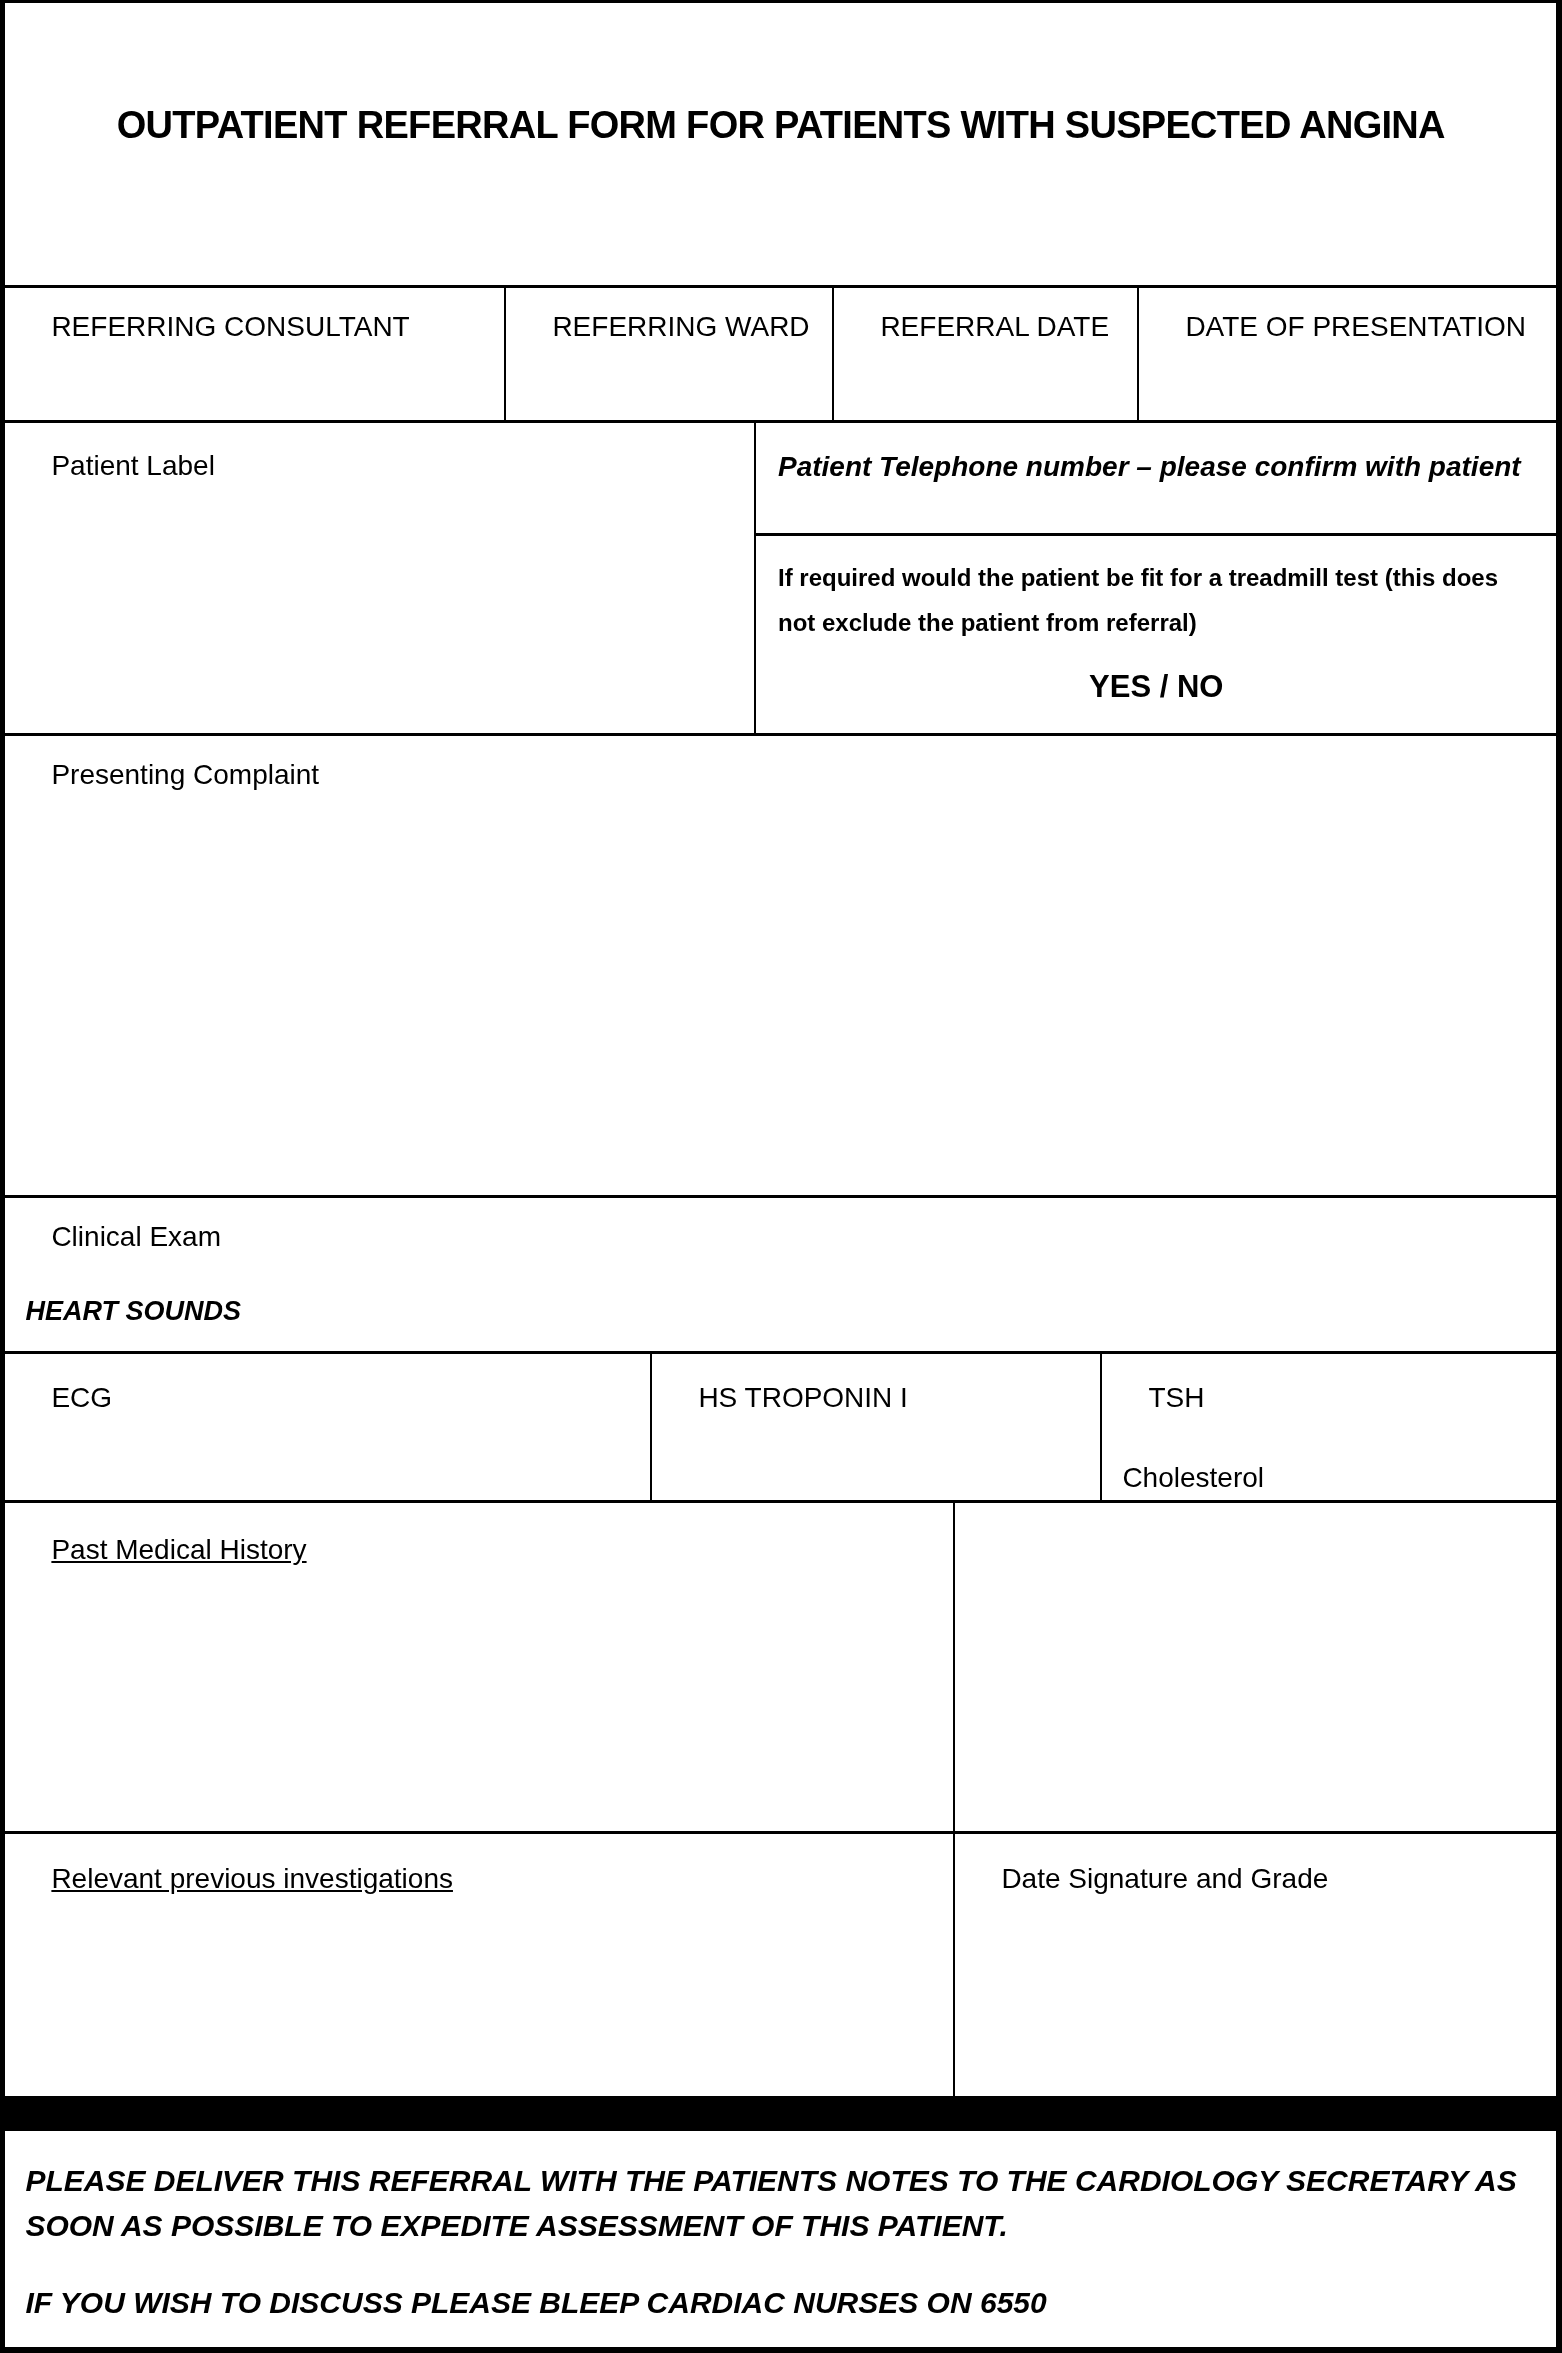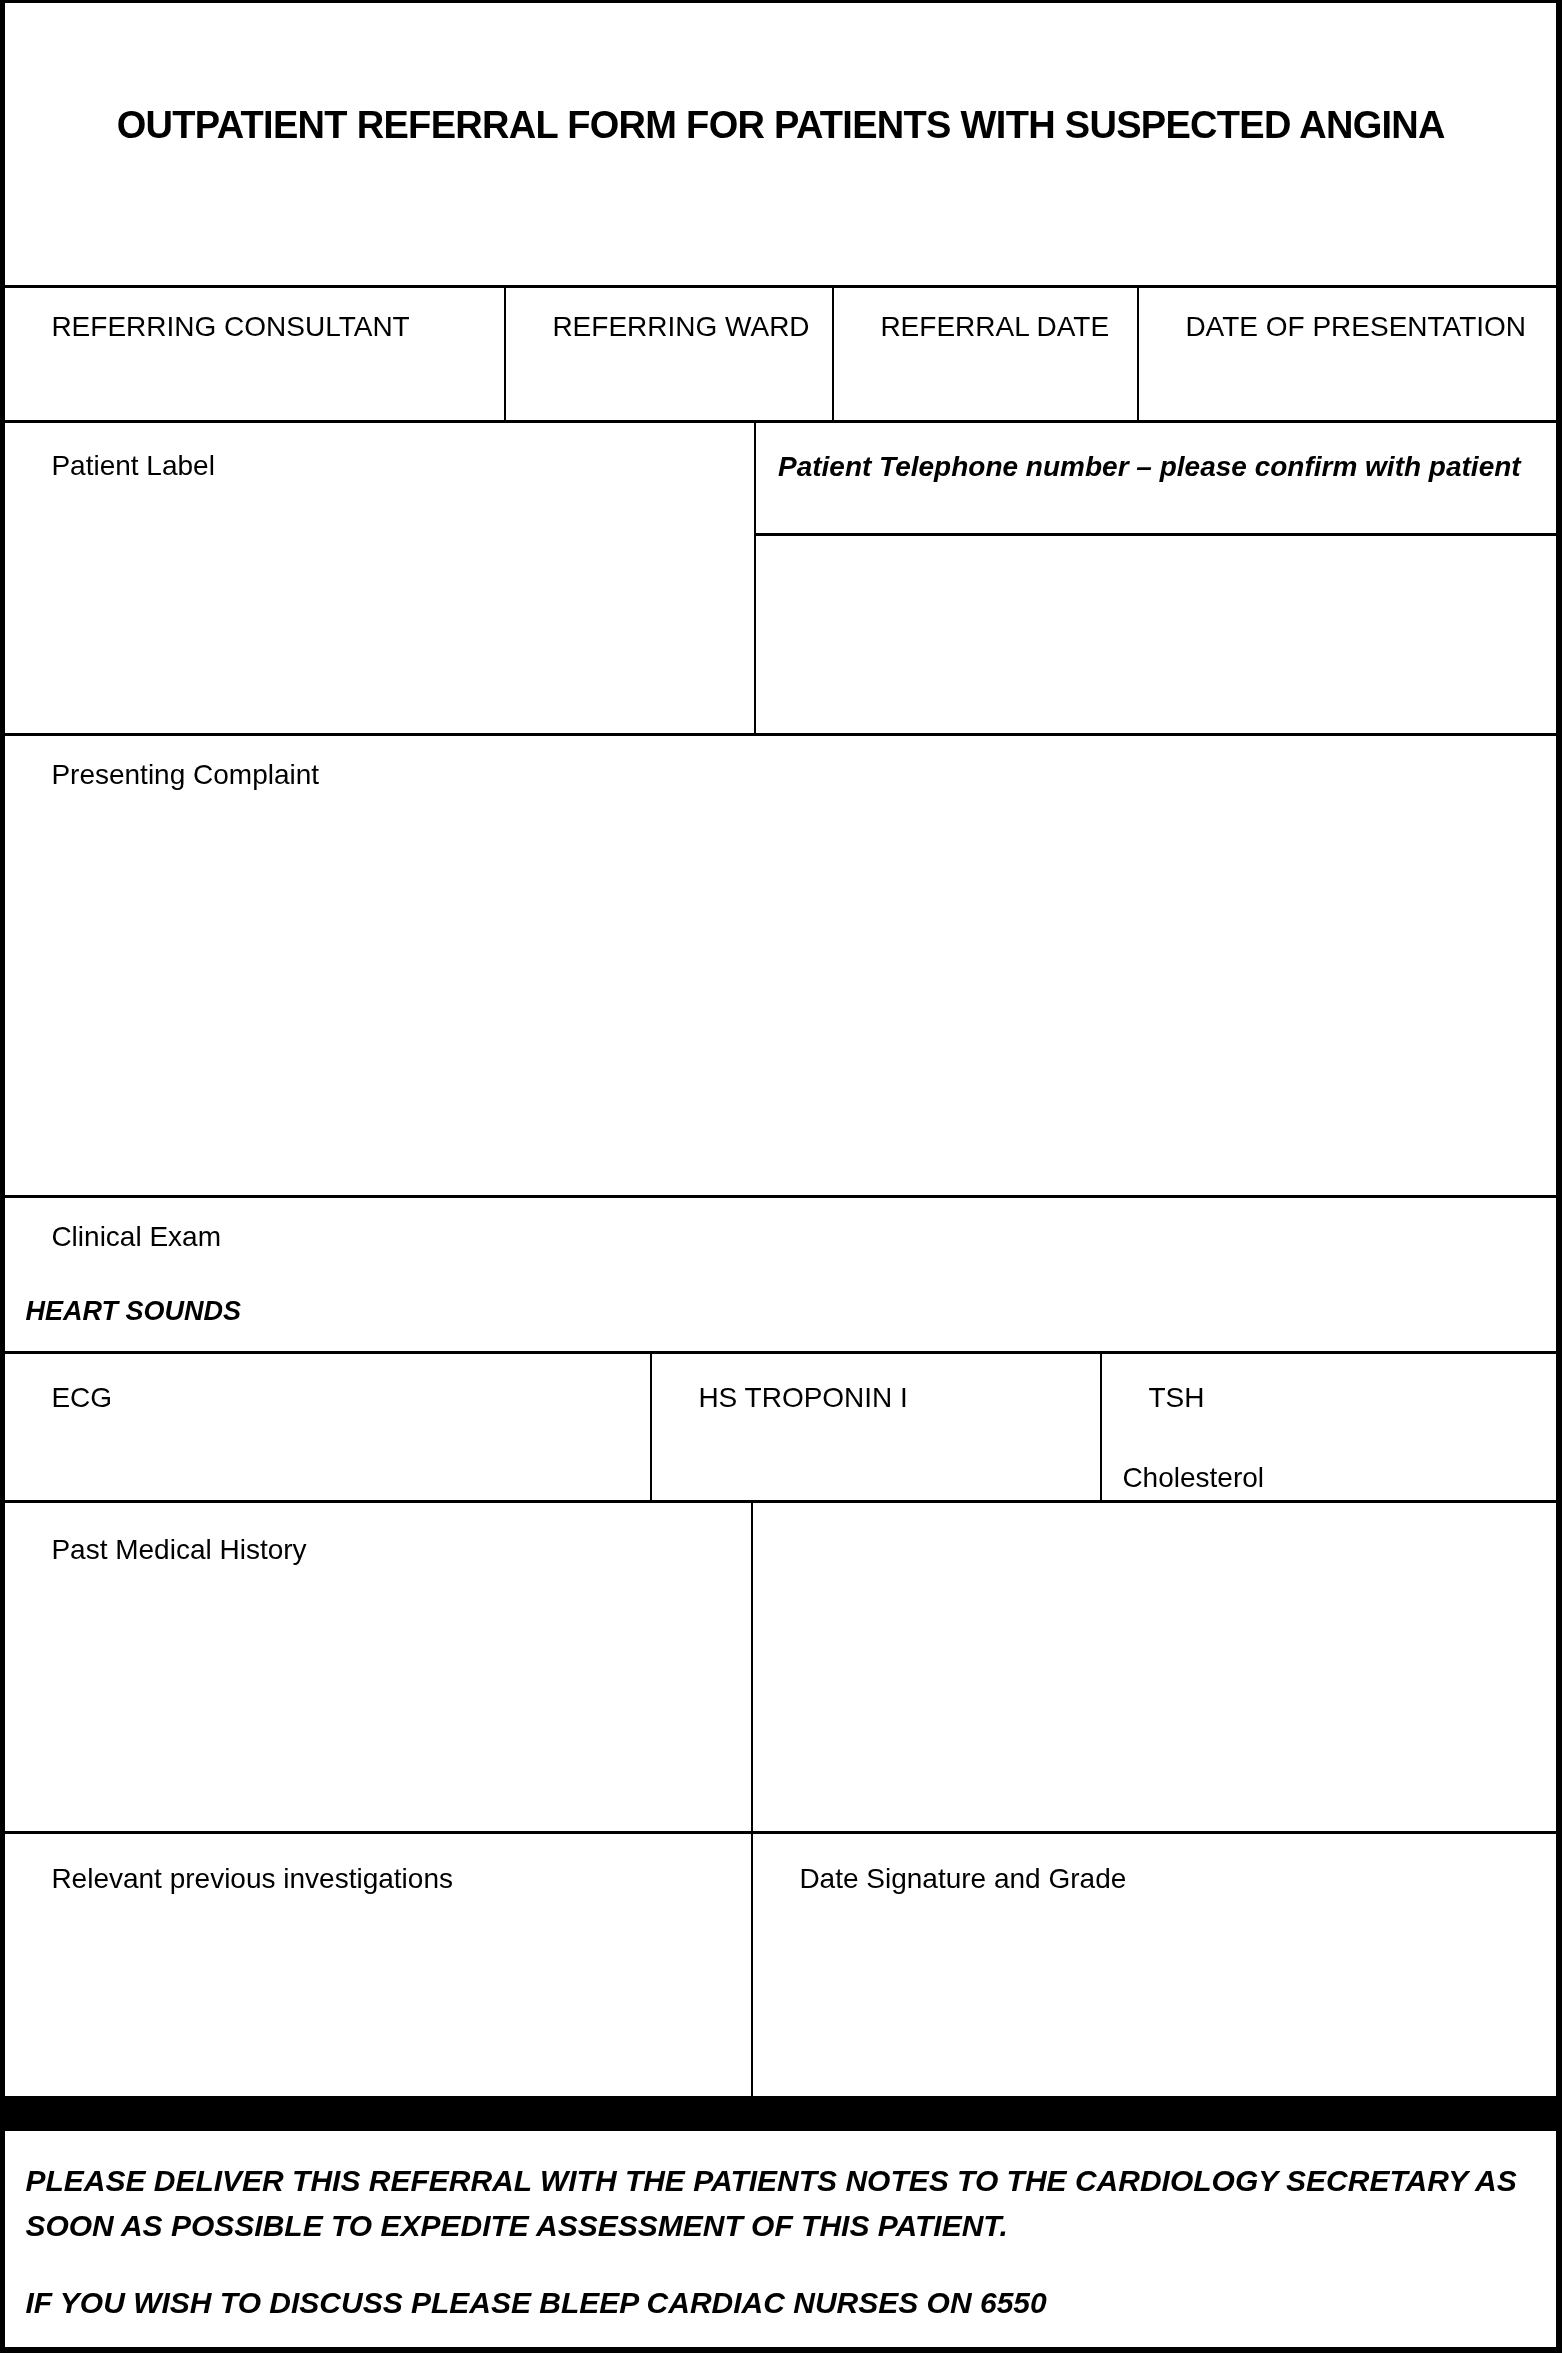--- a/index.html
+++ b/index.html
@@ -48,21 +48,21 @@
 
   .c-patientlabel { width: 751px; }
   .c-patientright { flex: 1; display: flex; flex-direction: column; }
   .sub-phone     { height: 113px; border-bottom: 3.4px solid #000; }
   .sub-treadmill { flex: 1; }
 
   .c-ecg  { width: 647px; }
   .c-trop { width: 450px; }
   .c-tsh  { flex: 1; }
 
-  .c-pmh-left  { width: 748px; }
+  .c-pmh-left  { width: 950px; text-decoration: underline; }
   .c-pmh-right { flex: 1; }
 
   
   .title-text {
     padding-top: 101px;
     text-align: center;
     font-size: 38px;
     font-weight: bold;
     letter-spacing: -0.7px;
   }
@@ -150,20 +150,24 @@
 
     <div class="row r-patient bb">
       <div class="cell br c-patientlabel">
         <div class="label pt38">Patient Label</div>
         <div class="write-area wa-fill"></div>
       </div>
       <div class="cell c-patientright">
         <div class="sub-phone">
           <div class="phone-label">Patient Telephone number – please confirm with patient</div>
         </div>
+        <div class="sub-treadmill">
+          <div class="treadmill-q">If required would the patient be fit for a treadmill test (this does not exclude the patient from referral)</div>
+          <div class="yesno">YES / NO</div>
+        </div>
       </div>
     </div>
 
     <div class="row r-presenting bb">
       <div class="label">Presenting Complaint</div>
       <div class="write-area wa-fill"></div>
     </div>
 
     <div class="row r-clinical bb">
       <div class="label">Clinical Exam</div>

